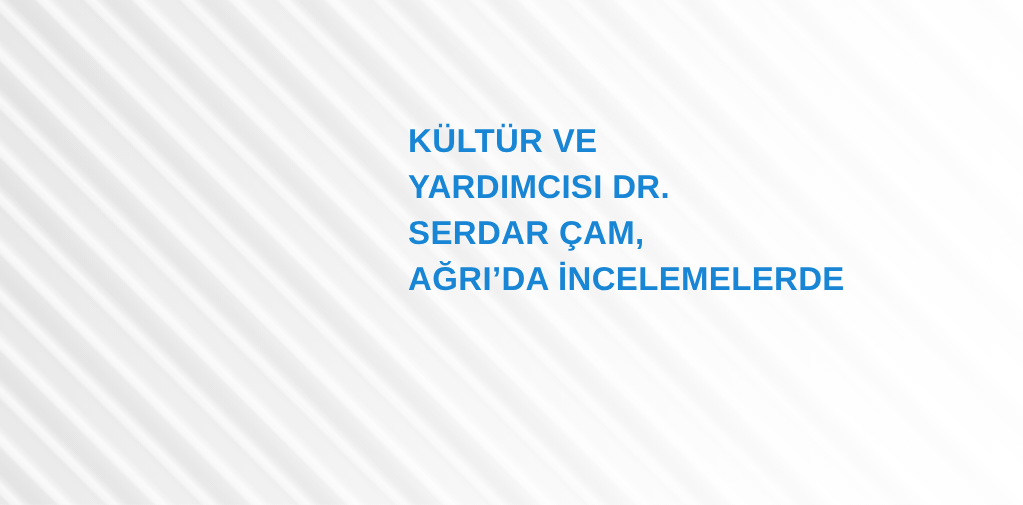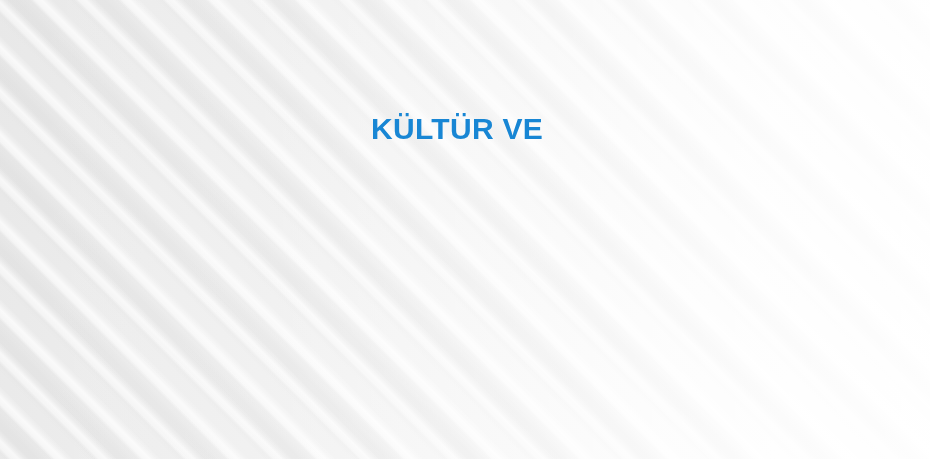--- a/index.html
+++ b/index.html
@@ -103,15 +103,18 @@
 <body>
 
 <div class="news-card">
 
   <div class="stripe-layer-soft"></div>
   <div class="stripe-layer"></div>
   <div class="fade-right"></div>
 
   <div class="headline">
     <span class="headline-line">KÜLTÜR VE</span>
+    <span class="headline-line">YARDIMCISI DR.</span>
+    <span class="headline-line">SERDAR ÇAM,</span>
+    <span class="headline-line">AĞRI’DA İNCELEMELERDE</span>
   </div>
 
 </div>
 
 </body></html>

